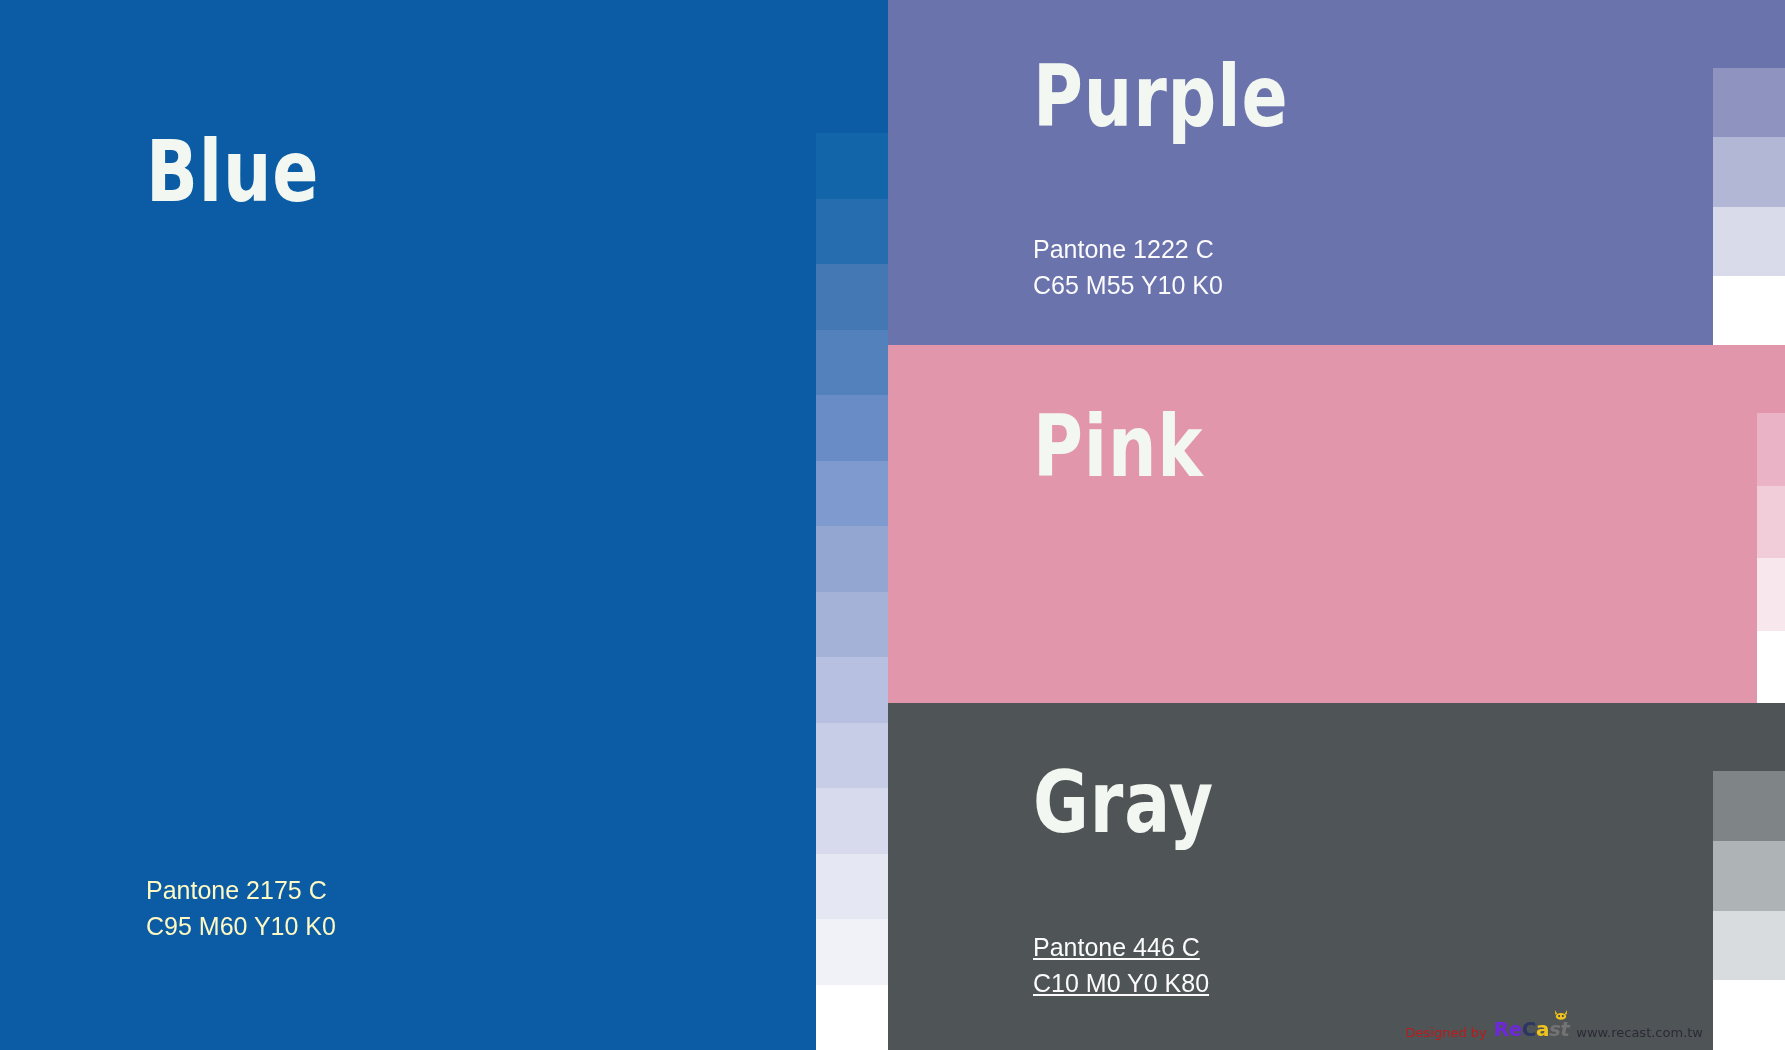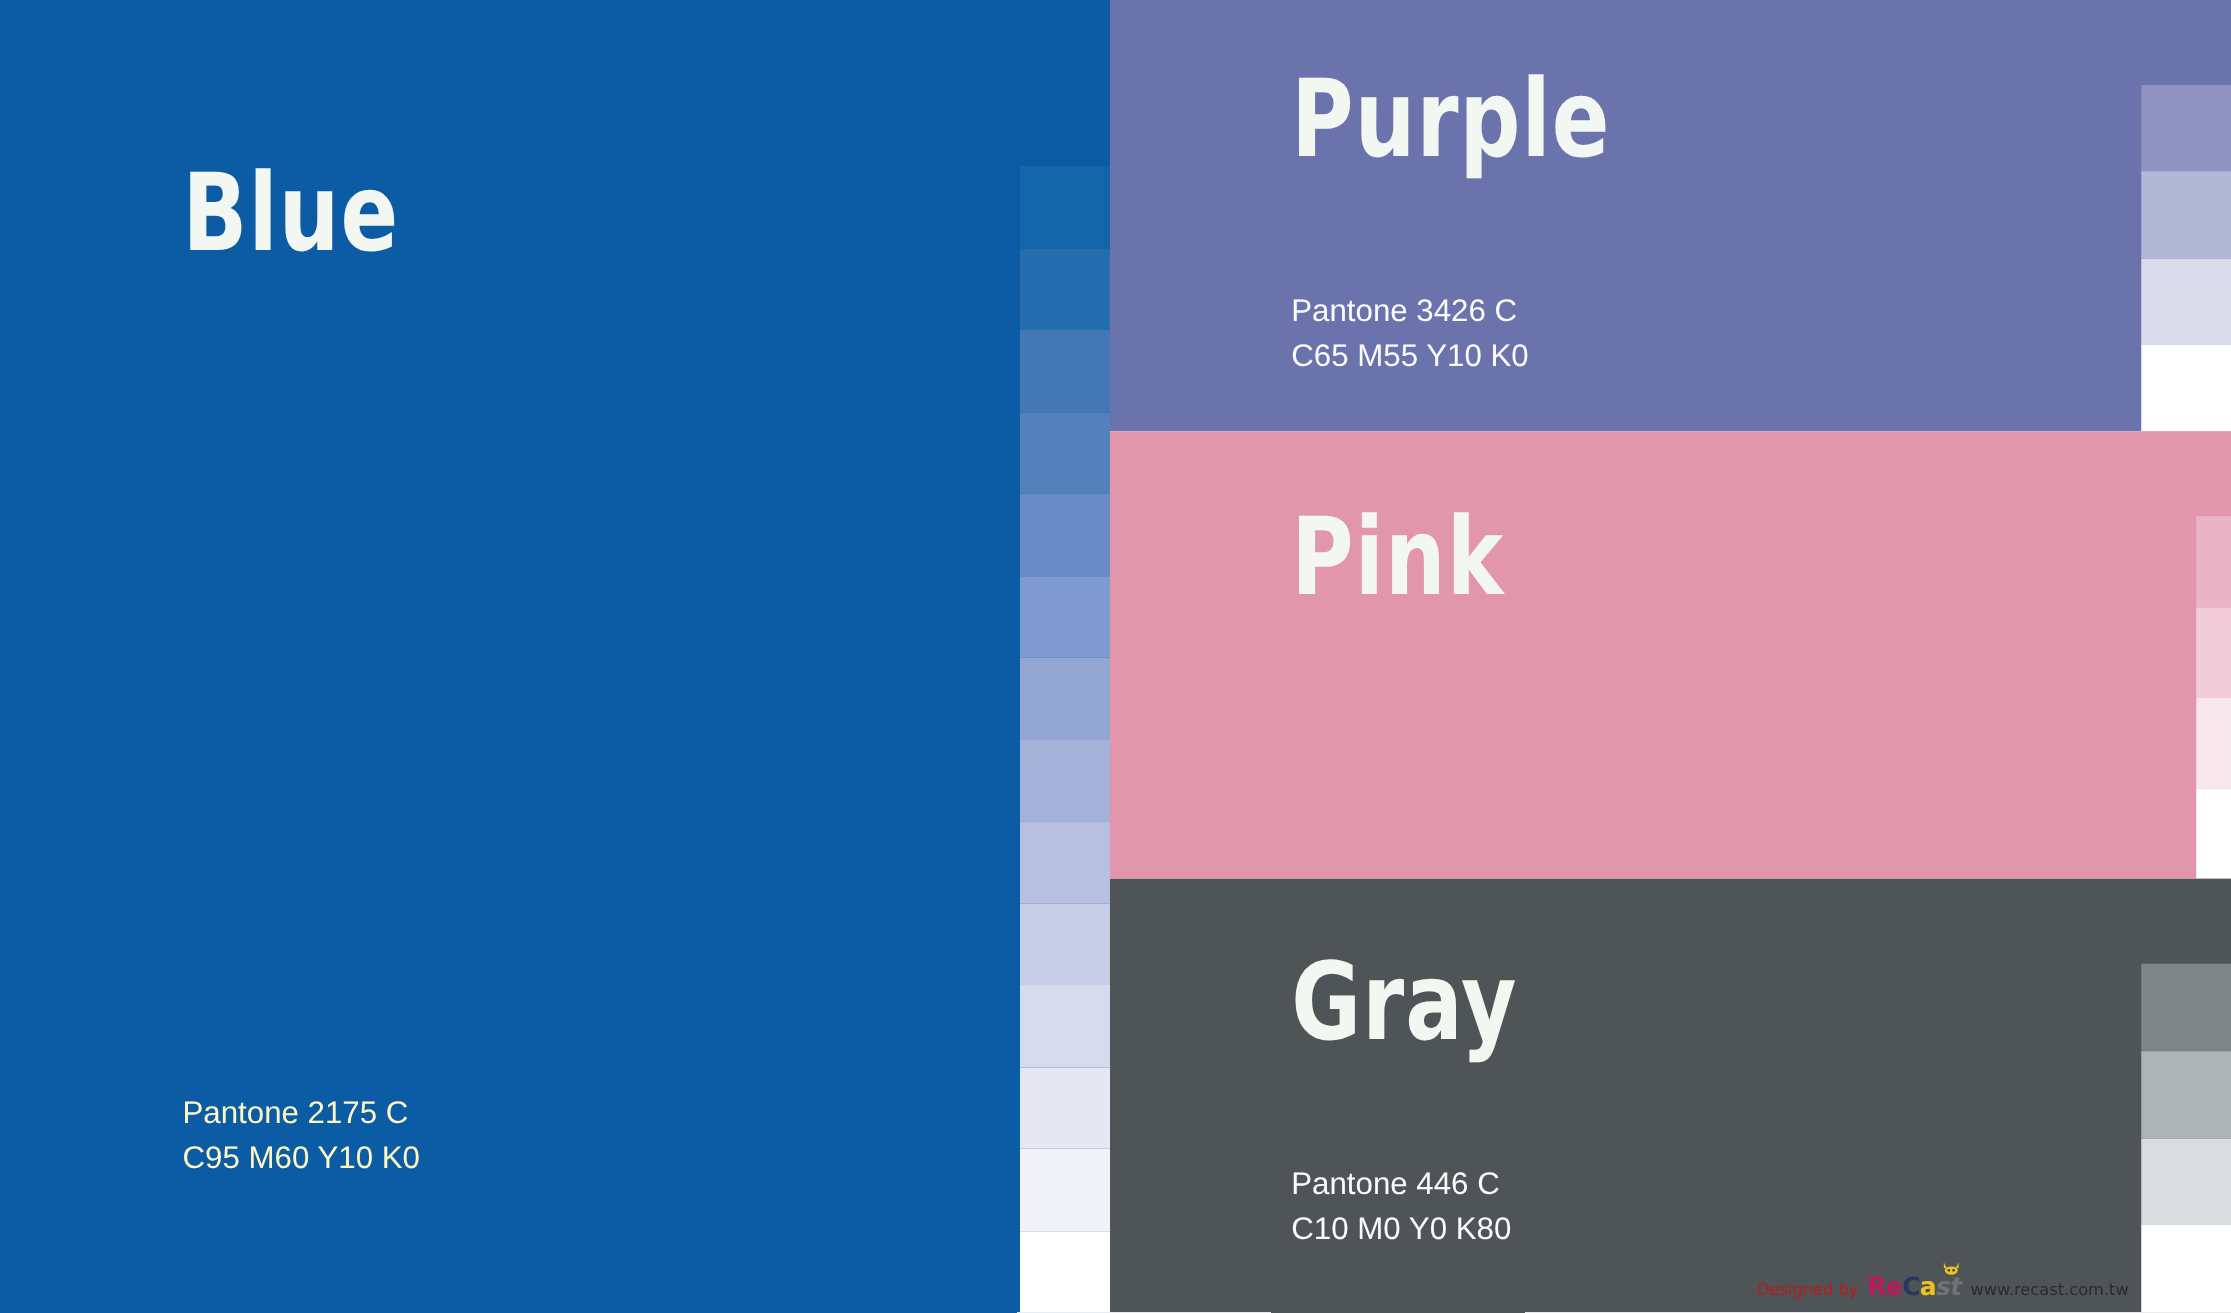--- a/index.html
+++ b/index.html
@@ -103,21 +103,21 @@
   .block-caption {
     position: absolute;
     left: 145px;
     color: #FBFBFC;
     font-size: 25px;
     line-height: 1.42;
   }
   .block-caption div { white-space: nowrap; }
   .block.purple .block-caption { top: 232px; }
   .block.pink   .block-caption { top: 574px; }
-  .block.gray   .block-caption { top: 930px; }
+  .block.gray   .block-caption { top: 930px; text-decoration: underline; }
   
 
   
   .side-tints {
     position: absolute;
     right: 0;
     width: 72px;
     display: flex;
     flex-direction: column;
   }
@@ -144,21 +144,21 @@
     line-height: 1;
   }
   .logo {
     position: relative;
     font-size: 20px;
     font-weight: bold;
     line-height: 1;
     font-family: "DejaVu Sans", sans-serif;
     letter-spacing: -0.5px;
   }
-  .logo .l-re  { color: #be185d; }
+  .logo .l-re  { color: #6d28d9; }
   .logo .l-c   { color: #2B3663; }
   .logo .l-a   { color: #EFC31C; }
   .logo .l-st  { color: #737373; font-style: italic; }
   .logo-horns {
     position: absolute;
     right: 1px;
     top: -9px;
     width: 14px;
     height: 10px;
   }
@@ -204,21 +204,21 @@
 
     <div class="block purple">
       <div class="side-tints" id="tints-purple">
           <div class="tint" style="background: rgb(143, 147, 192);"></div>
           <div class="tint" style="background: rgb(179, 183, 214);"></div>
           <div class="tint" style="background: rgb(217, 218, 234);"></div>
           <div class="tint" style="background: rgb(255, 255, 255);"></div>
         </div>
       <div class="block-heading" style="top:53px;">Purple</div>
       <div class="block-caption" style="top:232px;">
-        <div>Pantone 3426 C</div>
+        <div>Pantone 1222 C</div>
         <div>C65 M55 Y10 K0</div>
       </div>
     </div>
 
     <div class="block pink">
       <div class="side-tints" id="tints-pink">
           <div class="tint" style="background: rgb(234, 180, 198);"></div>
           <div class="tint" style="background: rgb(241, 205, 217);"></div>
           <div class="tint" style="background: rgb(248, 231, 236);"></div>
           <div class="tint" style="background: rgb(255, 255, 255);"></div>

